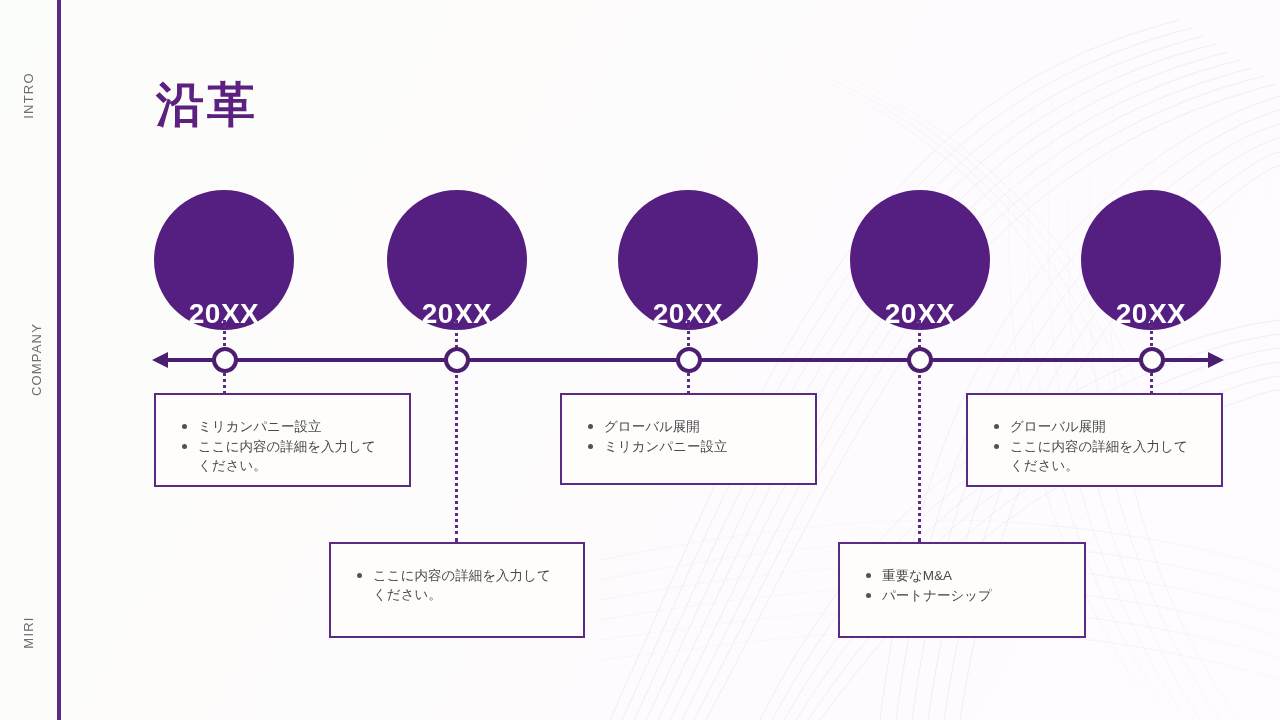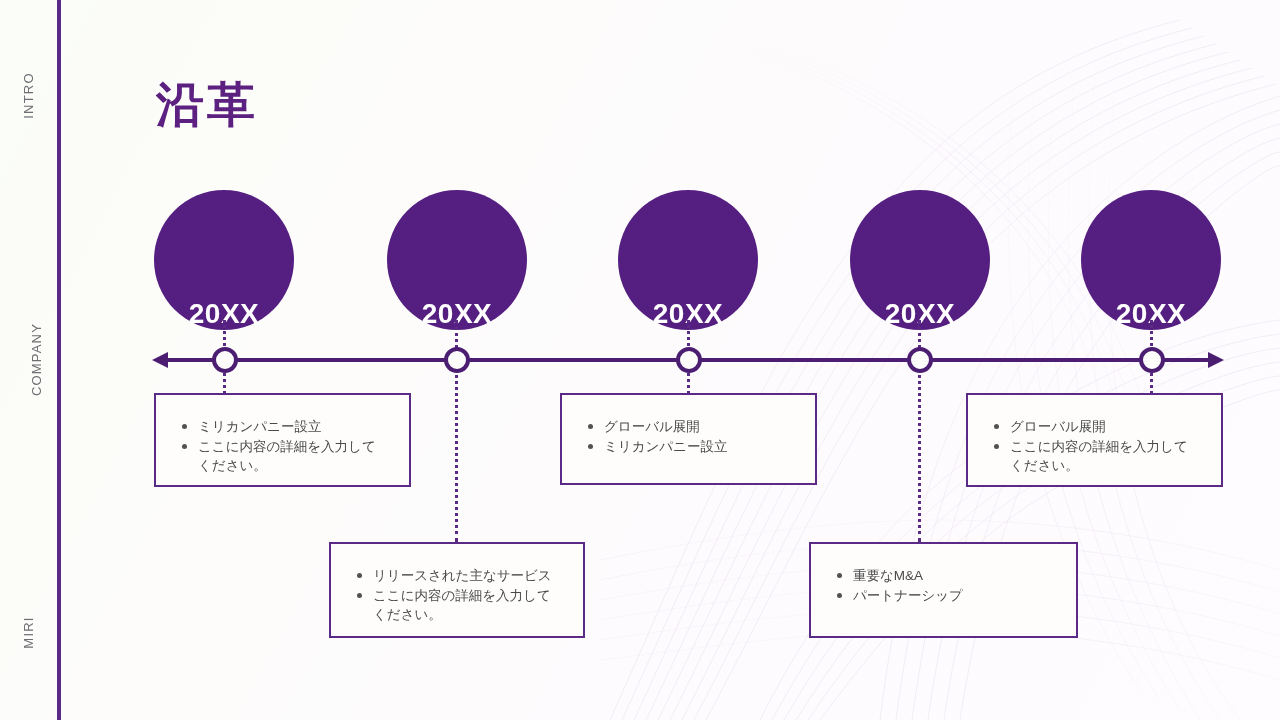--- a/index.html
+++ b/index.html
@@ -296,21 +296,20 @@
   </div>
 
   <div class="node">
     <div class="dotline" style="left:455px; top:320px; height:222px;"></div>
     <div class="circle" style="left:387px; top:190px;">
       <span>20XX</span>
     </div>
     <div class="ring" style="left:444px; top:347px;"></div>
     <div class="infobox" style="left:329px; top:542px; width:256px; height:96px;">
       <ul>
-        <li>リリースされた主なサービス</li>
         <li>ここに内容の詳細を入力してください。</li>
       </ul>
     </div>
   </div>
 
   <div class="node">
     <div class="dotline" style="left:687px; top:320px; height:80px;"></div>
     <div class="circle" style="left:618px; top:190px;">
       <span>20XX</span>
     </div>
@@ -322,21 +321,21 @@
       </ul>
     </div>
   </div>
 
   <div class="node">
     <div class="dotline" style="left:918px; top:320px; height:222px;"></div>
     <div class="circle" style="left:850px; top:190px;">
       <span>20XX</span>
     </div>
     <div class="ring" style="left:907px; top:347px;"></div>
-    <div class="infobox" style="left:809px; top:542px; width:269px; height:96px;">
+    <div class="infobox" style="left:838px; top:542px; width:248px; height:96px;">
       <ul>
         <li>重要なM&amp;A</li>
         <li>パートナーシップ</li>
       </ul>
     </div>
   </div>
 
   <div class="node">
     <div class="dotline" style="left:1150px; top:320px; height:80px;"></div>
     <div class="circle" style="left:1081px; top:190px;">

